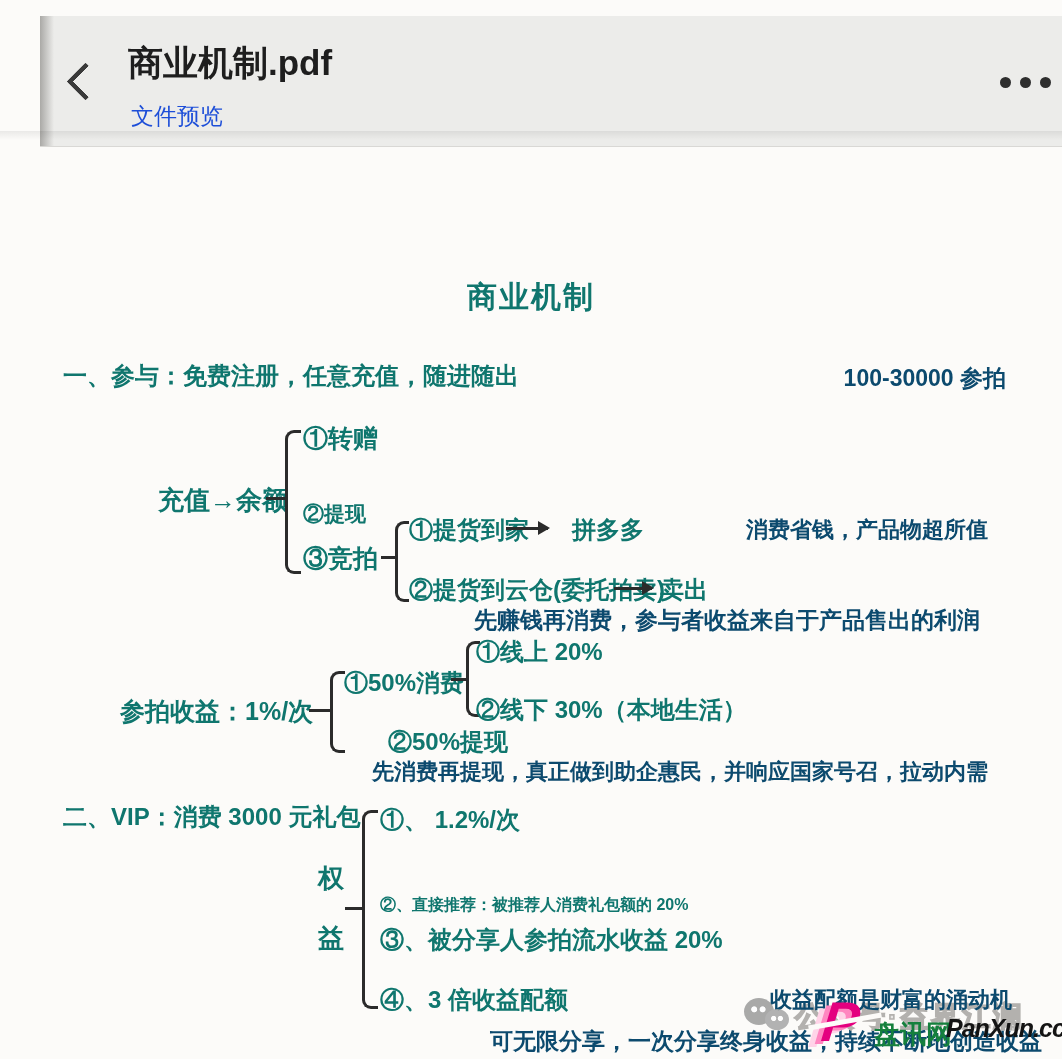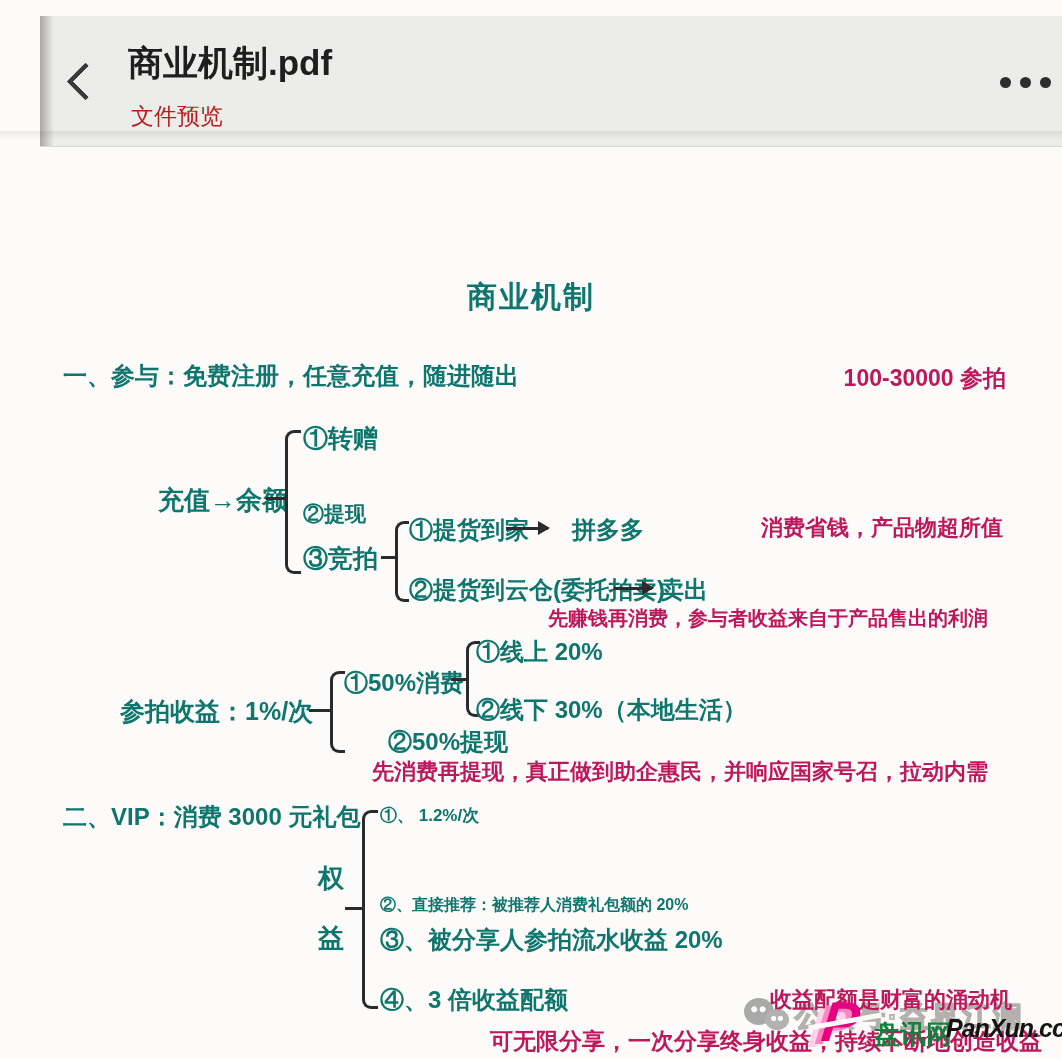--- a/index.html
+++ b/index.html
@@ -12,28 +12,28 @@
           border-bottom:1px solid #d9d8d5;margin-left:40px;}
   .edge-shade{position:absolute;left:0;top:0;width:14px;height:130px;
           background:linear-gradient(90deg,rgba(90,88,84,.45),rgba(90,88,84,0));}
   .hdr-shadow{position:absolute;left:0;top:131px;width:1062px;height:9px;
           background:linear-gradient(rgba(0,0,0,.07),rgba(0,0,0,0));}
   .back-btn{position:absolute;left:22px;top:38px;width:44px;height:54px;cursor:pointer;}
   .back-chevron{position:absolute;left:10px;top:14px;width:22px;height:22px;
           border-left:5px solid #3a3a3a;border-bottom:5px solid #3a3a3a;
           transform:rotate(45deg);border-radius:2px;}
   .hdr-title{position:absolute;left:88px;top:24px;font-size:35px;font-weight:700;color:#1e1e1e;white-space:nowrap;}
-  .hdr-sub{position:absolute;left:91px;top:85px;font-size:23px;font-weight:400;color:#b91c1c;white-space:nowrap;}
+  .hdr-sub{position:absolute;left:91px;top:85px;font-size:23px;font-weight:400;color:#1d4ed8;white-space:nowrap;}
   .more-btn{position:absolute;left:945px;top:48px;width:80px;height:36px;display:flex;
           align-items:center;justify-content:center;gap:9px;cursor:pointer;}
   .dot{width:11px;height:11px;border-radius:50%;background:#2e2e2e;}
 
   
   .t{position:absolute;font-weight:700;color:#0f766e;white-space:nowrap;line-height:1.15;}
-  .red{color:#be185d;}
+  .red{color:#0c4a6e;}
   .doc-title{left:0;right:0;text-align:center;top:280px;font-size:30px;letter-spacing:2px;}
 
   
   .bracket{position:absolute;width:13px;
      border-left:3px solid #2b2b2b;border-top:3px solid #2b2b2b;border-bottom:3px solid #2b2b2b;
      border-radius:9px 0 0 9px;}
   .dash{position:absolute;height:3px;background:#2b2b2b;}
   .arrow{position:absolute;height:3px;background:#2b2b2b;}
   .arrow:after{content:"";position:absolute;right:-2px;top:-6px;width:0;height:0;
      border-left:12px solid #2b2b2b;border-top:7.5px solid transparent;border-bottom:7.5px solid transparent;}
@@ -89,47 +89,47 @@
   <div class="t" style="left:303px;top:424px;font-size:25px;">①转赠</div>
   <div class="t" style="left:303px;top:502px;font-size:21px;">②提现</div>
   <div class="t" style="left:303px;top:544px;font-size:25px;">③竞拍</div>
 
   <div class="dash" style="left:381px;top:556px;width:14px;"></div>
   <div class="bracket" style="left:395px;top:521px;height:75px;width:11px;"></div>
 
   <div class="t" style="left:409px;top:516px;font-size:24px;">①提货到家</div>
   <div class="arrow" style="left:506px;top:527px;width:42px;"></div>
   <div class="t" style="left:556px;top:516px;font-size:24px;margin-left:16px;">拼多多</div>
-  <div class="t red" style="right:59px;top:517px;font-size:22px;font-family:Liberation Mono, monospace;">消费省钱，产品物超所值</div>
+  <div class="t red" style="right:74px;top:517px;font-size:22px;">消费省钱，产品物超所值</div>
 
   <div class="t" style="left:409px;top:576px;font-size:24px;">②提货到云仓(委托拍卖)</div>
   <div class="arrow" style="left:614px;top:587px;width:38px;"></div>
   <div class="t" style="left:660px;top:576px;font-size:24px;">卖出</div>
-  <div class="t red" style="right:74px;top:607px;font-size:20px;margin-left:35px;">先赚钱再消费，参与者收益来自于产品售出的利润</div>
+  <div class="t red" style="right:82px;top:607px;font-size:23px;margin-left:35px;">先赚钱再消费，参与者收益来自于产品售出的利润</div>
 
   <div class="t" style="left:120px;top:697px;font-size:25px;">参拍收益：1%/次</div>
   <div class="dash" style="left:309px;top:709px;width:21px;"></div>
   <div class="bracket" style="left:330px;top:671px;height:76px;width:12px;"></div>
 
   <div class="t" style="left:344px;top:669px;font-size:24px;">①50%消费</div>
   <div class="dash" style="left:451px;top:678px;width:15px;"></div>
   <div class="bracket" style="left:466px;top:641px;height:70px;width:11px;"></div>
   <div class="t" style="left:476px;top:638px;font-size:24px;">①线上 20%</div>
   <div class="t" style="left:476px;top:696px;font-size:24px;">②线下 30%（本地生活）</div>
   <div class="t" style="left:344px;top:728px;font-size:24px;margin-left:44px;">②50%提现</div>
 
   <div class="t red" style="right:74px;top:759px;font-size:22px;">先消费再提现，真正做到助企惠民，并响应国家号召，拉动内需</div>
 
   <div class="t" style="left:63px;top:803px;font-size:24px;text-align:center;">二、VIP：消费 3000 元礼包</div>
   <div class="t" style="left:318px;top:864px;font-size:26px;">权</div>
   <div class="t" style="left:318px;top:924px;font-size:26px;">益</div>
   <div class="dash" style="left:345px;top:907px;width:17px;"></div>
   <div class="bracket" style="left:362px;top:810px;height:193px;"></div>
 
-  <div class="t" style="left:380px;top:806px;font-size:17px;">①、 1.2%/次</div>
+  <div class="t" style="left:380px;top:806px;font-size:24px;">①、 1.2%/次</div>
   <div class="t" style="left:380px;top:896px;font-size:16px;">②、直接推荐：被推荐人消费礼包额的 20%</div>
   <div class="t" style="left:380px;top:926px;font-size:24px;">③、被分享人参拍流水收益 20%</div>
   <div class="t" style="left:380px;top:986px;font-size:24px;">④、3 倍收益配额</div>
 
   <div class="t red" style="left:770px;top:987px;font-size:22px;z-index:2;">收益配额是财富的涌动机</div>
   <div class="t red" style="left:490px;top:1028px;font-size:23px;z-index:1;">可无限分享，一次分享终身收益，持续不断地创造收益</div>
 
   <div class="wm-text" style="z-index:1;">公众号·益界江澜</div>
   <div class="wx-icon" style="z-index:3;">
     <div class="bub1"></div>

